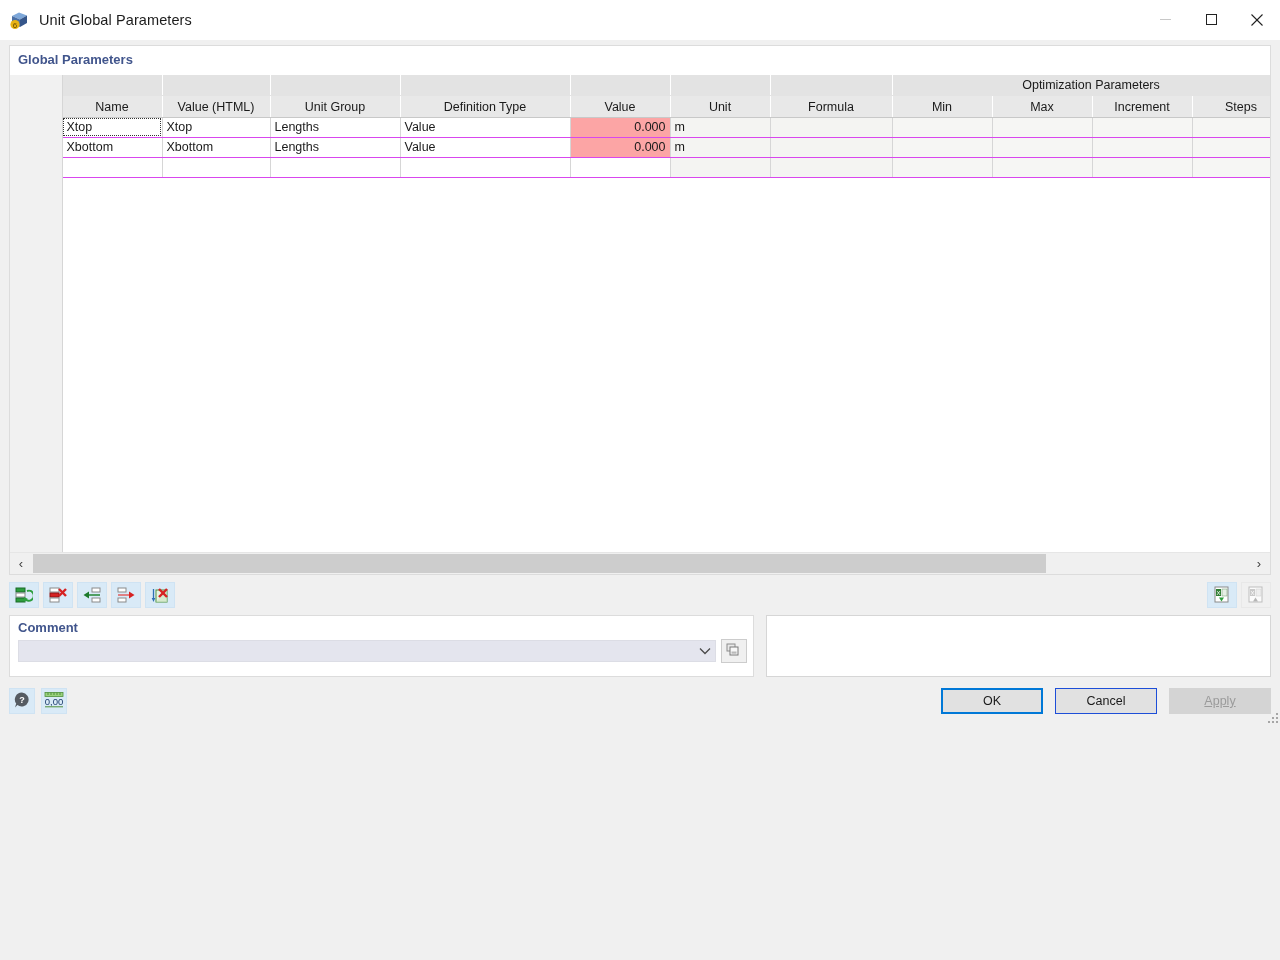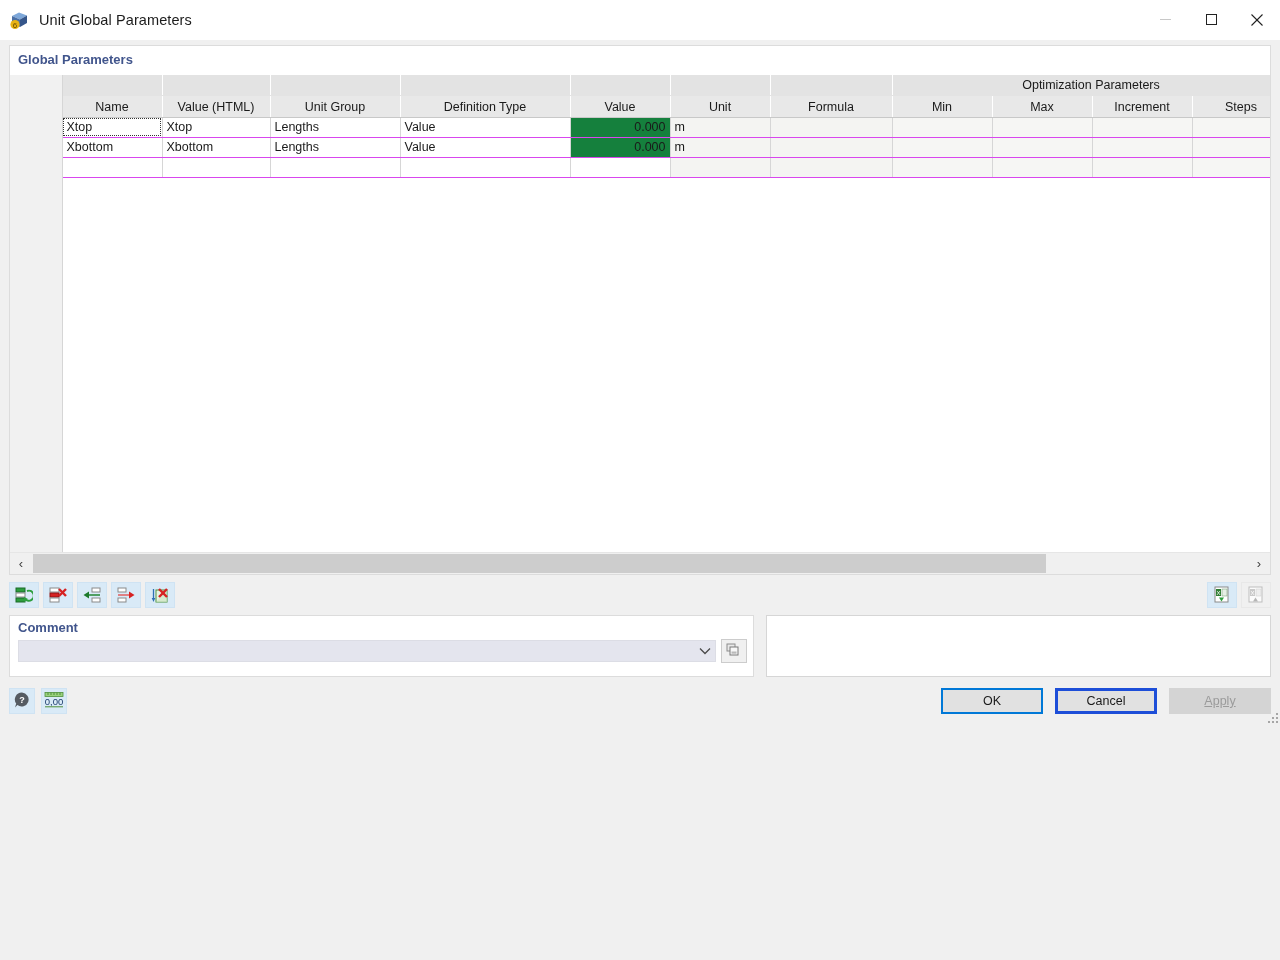--- a/index.html
+++ b/index.html
@@ -120,21 +120,21 @@
     color: #1a1a1a;
   }
   th.no-col, td.no-col {
     background: #e8e8e8;
     text-align: center;
     color: #1a1a1a;
     border-right: 1px solid #c8c8c8;
   }
   tr.hdr-group th.no-col { background:#e3e3e3; border-right:1px solid #e3e3e3;}
   td.cell-edit { background: #ffffff; text-align: left; }
-  td.cell-num  { background: #15803d; text-align: right; padding-right: 6px; }
+  td.cell-num  { background: #fca5a5; text-align: right; padding-right: 6px; }
   td.cell-ro   { background: #f4f4f2; text-align: left; }
   td.cell-opt  { background: #f6f6f4; }
   td.cell-blank{ background: #ffffff; }
   td.focused {
     outline: 1px dotted #333;
     outline-offset: -2px;
   }
   .no-strip {
     position: absolute;
     left: 0; width: 52px;
@@ -262,21 +262,21 @@
     width: 26px; height: 26px;
     background: #d9eaf7;
     border: 1px solid #cfe3f3;
     box-sizing: border-box;
     display: flex; align-items: center; justify-content: center;
   }
   .footer-right { margin-left: auto; display: flex; align-items: center; gap: 12px; }
   .dbtn {
     width: 102px; height: 26px;
     background: #e1e1e1;
-    border: 3px solid #1d4ed8;
+    border: 1px solid #1d4ed8;
     box-sizing: border-box;
     font-size: 12.5px;
     color: #1a1a1a;
     display: flex; align-items: center; justify-content: center;
     font-family: "Liberation Sans", sans-serif;
   }
   .dbtn.primary {
     border: 2px solid #0078d7;
     background: #e1e1e1;
   }

